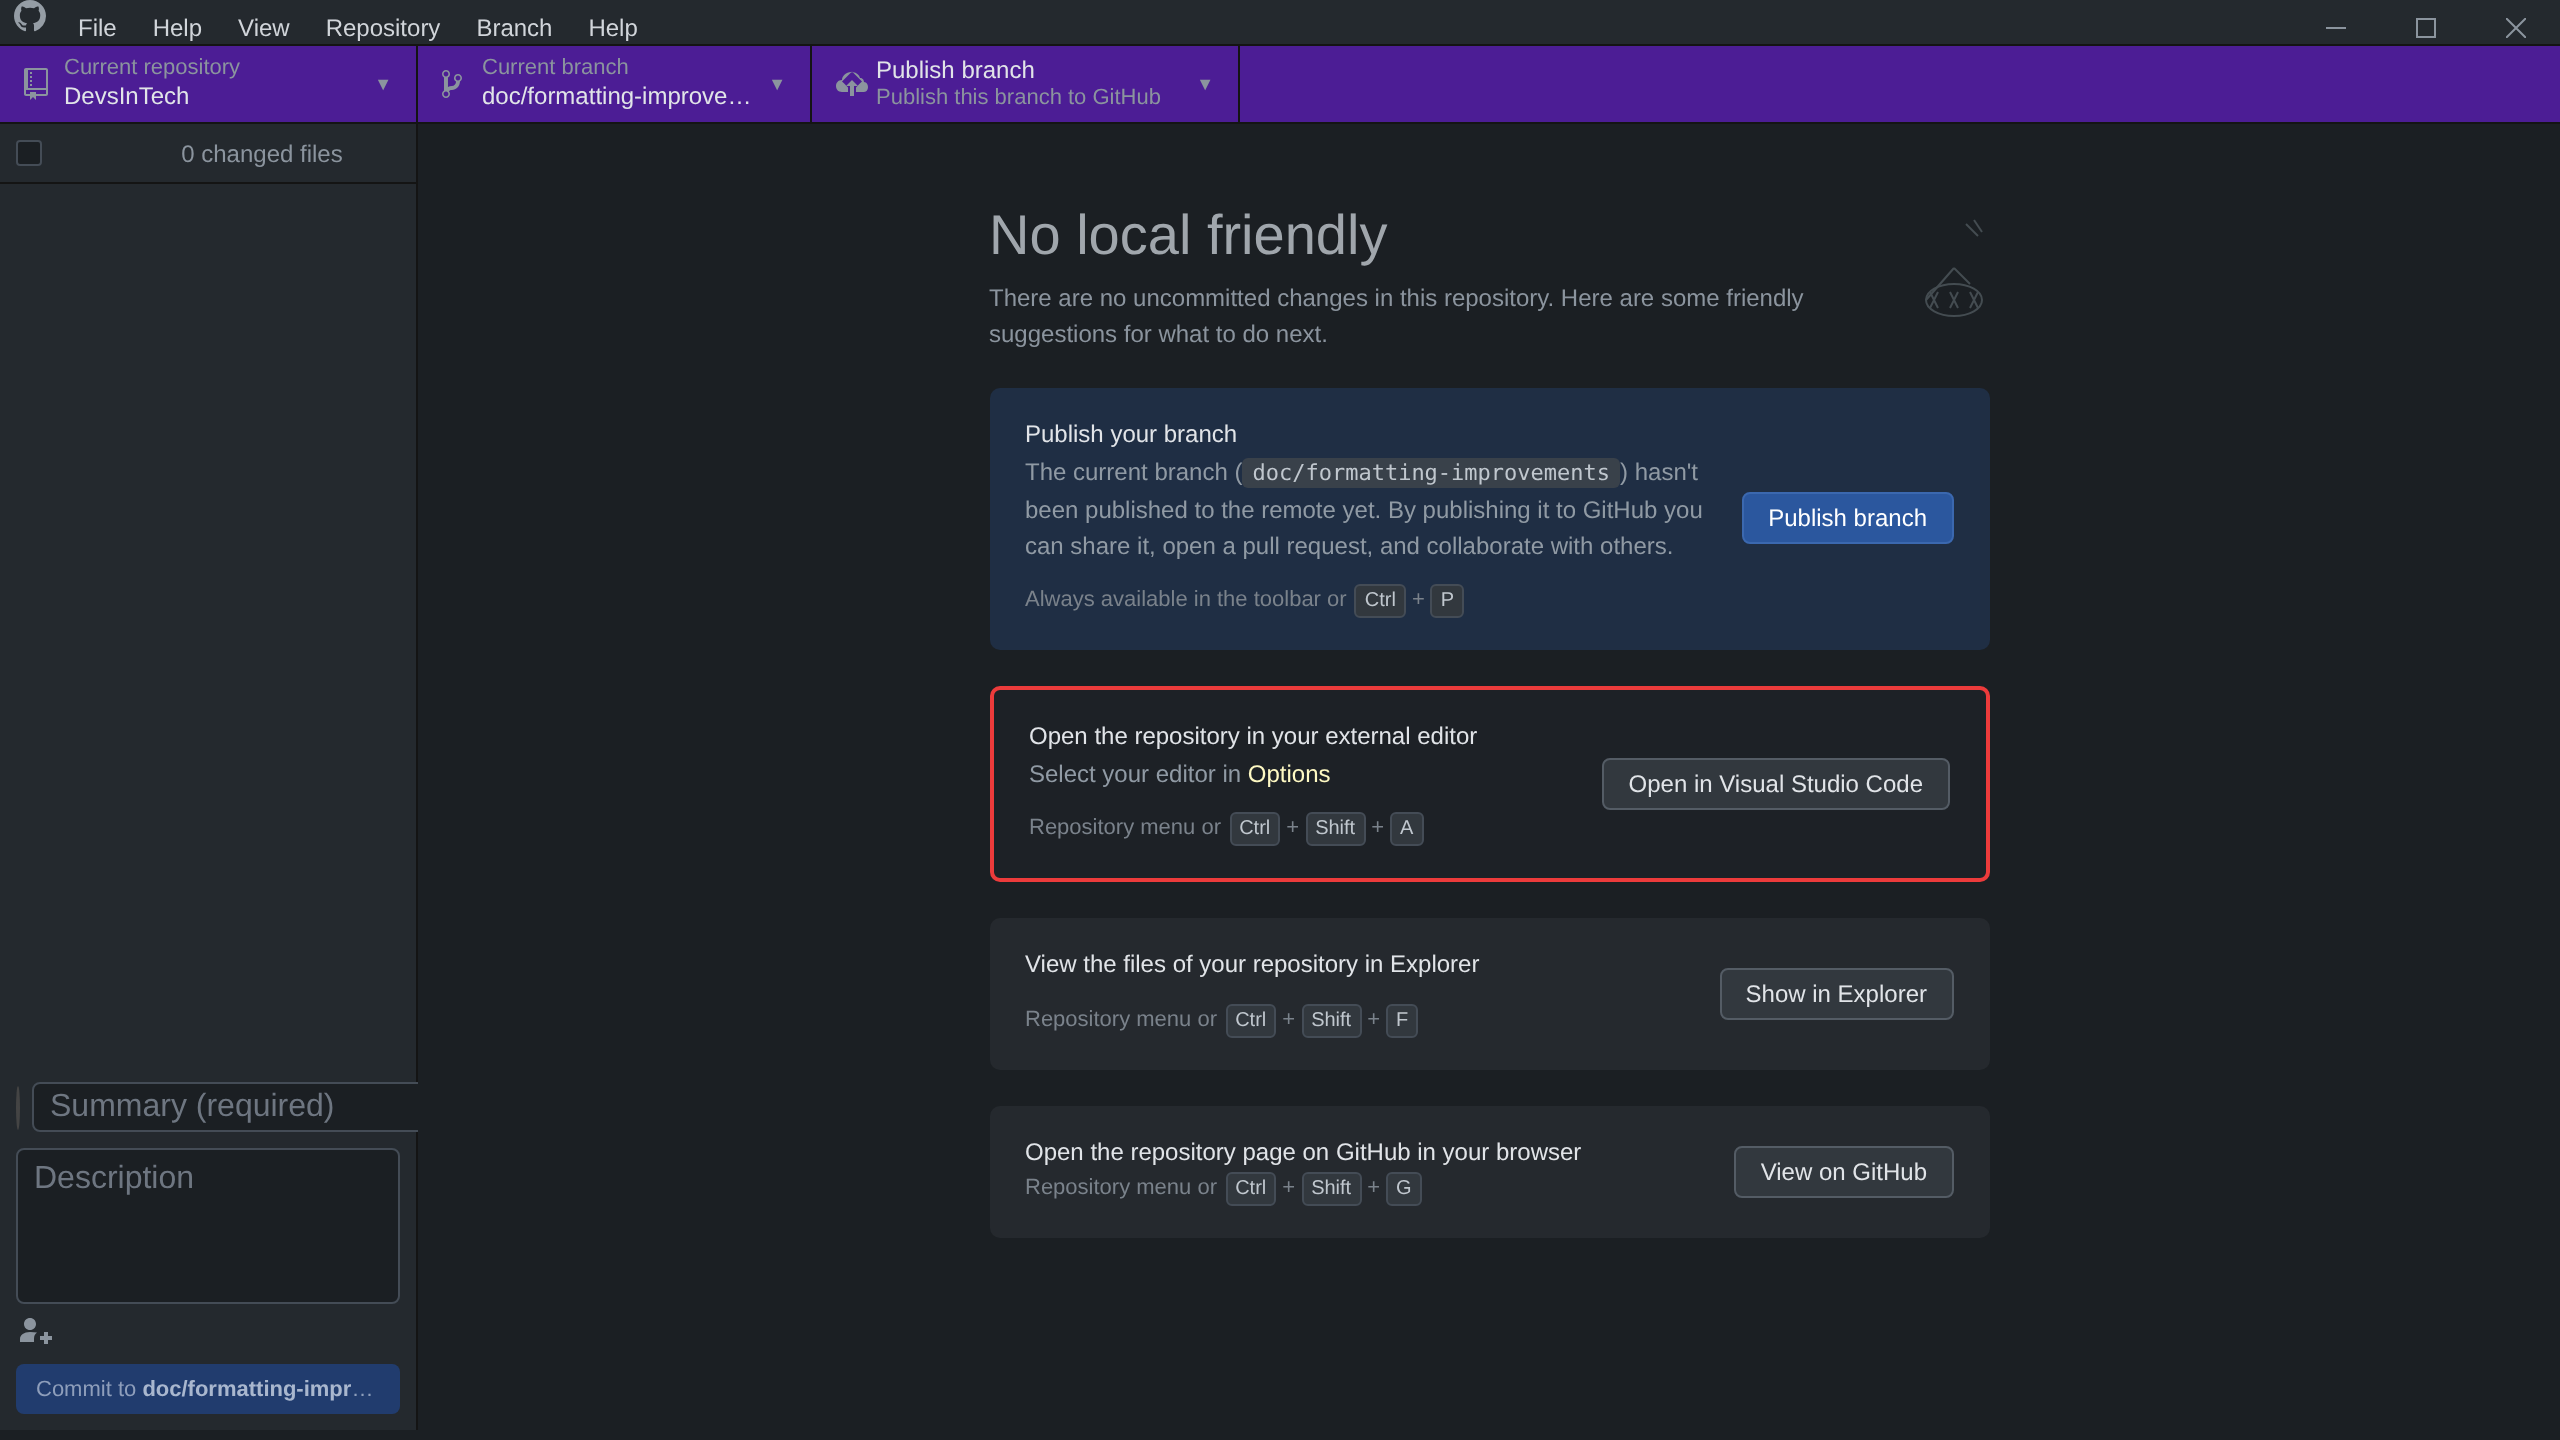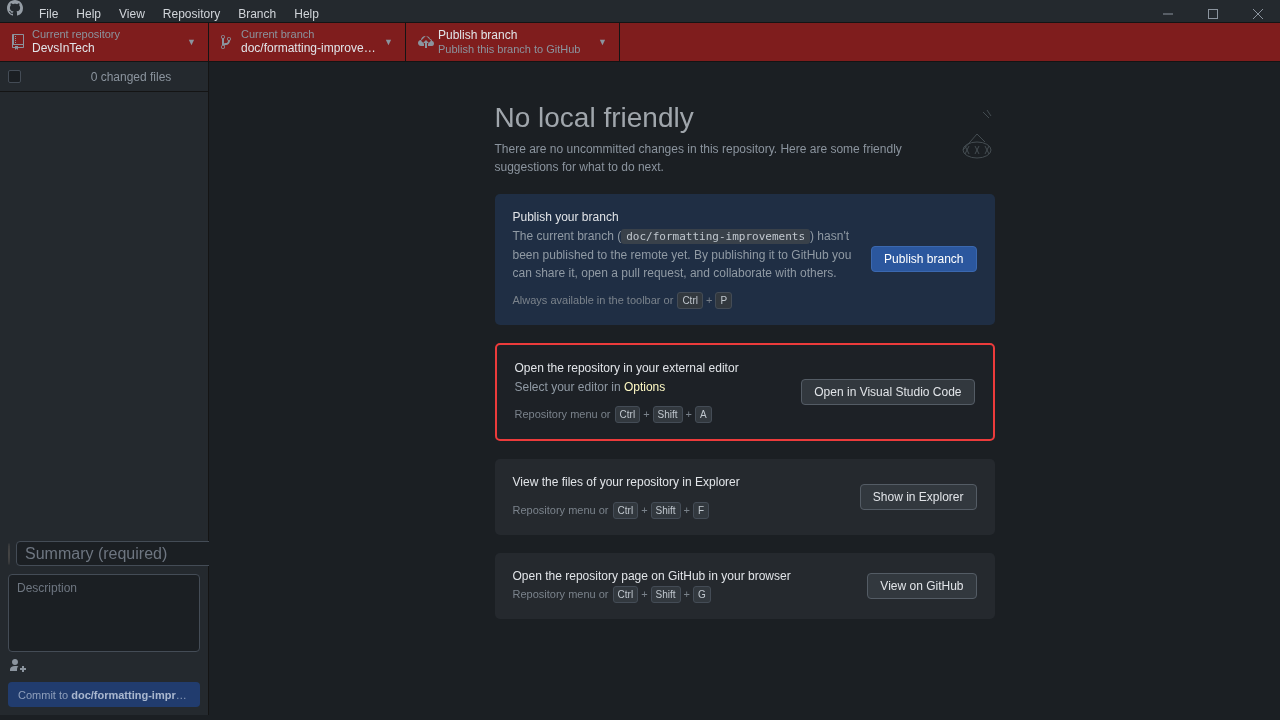--- a/index.html
+++ b/index.html
@@ -6,21 +6,21 @@
 body { background: #1b1f23; color: #c9d1d9; width: 1280px; height: 720px; overflow: hidden; font-size: 12px; }
 
 .titlebar { height: 23px; display: flex; align-items: flex-start; background: #24292e; border-bottom: 1px solid #141414; }
 .titlebar .logo { width: 30px; display:flex; align-items:center; justify-content:center; color:#959da5;}
 .titlebar .logo svg { width:16px; height:16px; fill:#959da5;}
 .menu-items { display: flex; }
 .menu-item { padding: 0 9px; color: #d1d5da; font-size: 12px; line-height: 28px; cursor: default; }
 .win-controls { margin-left: auto; display: flex; }
 .win-btn { width: 45px; height: 28px; display:flex; align-items:center; justify-content:center; color:#8b949e;}
 
-.toolbar { height: 39px; display: flex; background: #7f1d1d; border-bottom: 1px solid #141414; }
+.toolbar { height: 39px; display: flex; background: #4c1d95; border-bottom: 1px solid #141414; }
 .tool-sec { display:flex; align-items:center; padding: 0 12px; border-right: 1px solid #141414; position:relative;}
 .tool-sec.repo { width: 209px; }
 .tool-sec.branch { width: 197px; }
 .tool-sec.publish { width: 214px; }
 .tool-icon { width: 20px; color:#8b949e; display:flex; align-items:center; }
 .tool-icon svg { width:16px; height:16px; fill:currentColor;}
 .tool-text { flex:1; display:flex; flex-direction:column; min-width:0;}
 .tool-label { font-size: 11px; color: #8b949e; line-height:1.2;}
 .tool-value { font-size: 12px; color: #e1e4e8; white-space:nowrap; overflow:hidden; text-overflow:ellipsis; line-height:1.3;}
 .tool-caret { color:#8b949e; font-size:9px; margin-left:4px;}
@@ -32,21 +32,21 @@
 .tab.active { color:#e1e4e8; border-bottom:2px solid #0366d6;}
 .changes-header { height:30px; display:flex; align-items:center; padding:0 8px; border-bottom:1px solid #141414;gap:41px;}
 .chk { width:13px; height:13px; border:1px solid #444c56; border-radius:2px; background:#1b1f23;}
 .changed-label { flex:1; text-align:center; color:#8b949e; font-size:12px;}
 
 .commit-box { margin-top:auto; padding:8px; }
 .commit-row { display:flex; align-items:center; gap:6px; margin-bottom:8px;}
 .avatar { width:22px; height:22px; border-radius:50%; background: radial-gradient(circle at 30% 30%, #6a5d7b, #2d2435); border:1px solid #444;}
 .summary-input { flex:1; height:25px; background:#1b1f23; border:1px solid #444c56; border-radius:4px; padding:0 8px; color:#c9d1d9; font-size:16px;}
 .summary-input::placeholder { color:#6e7681;}
-.desc-input { width:100%; height:78px; background:#1b1f23; border:1px solid #444c56; border-radius:4px; padding:6px 8px; color:#c9d1d9; font-size:12px; resize:none; margin-bottom:2px;}
+.desc-input { width:100%; height:78px; background:#1b1f23; border:1px solid #444c56; border-radius:4px; padding:6px 8px; color:#c9d1d9; font-size:16px; resize:none; margin-bottom:2px;}
 .desc-input::placeholder { color:#6e7681;}
 .coauthor { color:#8b949e; font-size:14px; padding:2px 0 6px 2px;}
 .commit-btn { width:100%; height:25px; background:#21407a; border:none; border-radius:4px; color:#a1b3d4; font-size:11px; cursor:not-allowed; white-space:nowrap; overflow:hidden; text-overflow:ellipsis; padding:0 10px; opacity:0.85;}
 .commit-btn b { color:#c1d0eb; font-weight:600;}
 
 .main { flex:1; background:#1b1f23; overflow-y:auto; padding-top: 40px;}
 .main-inner { width: 500px; margin: 0 auto; }
 .heading-row { display:flex; align-items:flex-start; gap:20px;}
 .heading-text { flex:1; }
 .heading { font-size: 28px; font-weight:300; color:#a0a6ac; margin-bottom:6px;}

